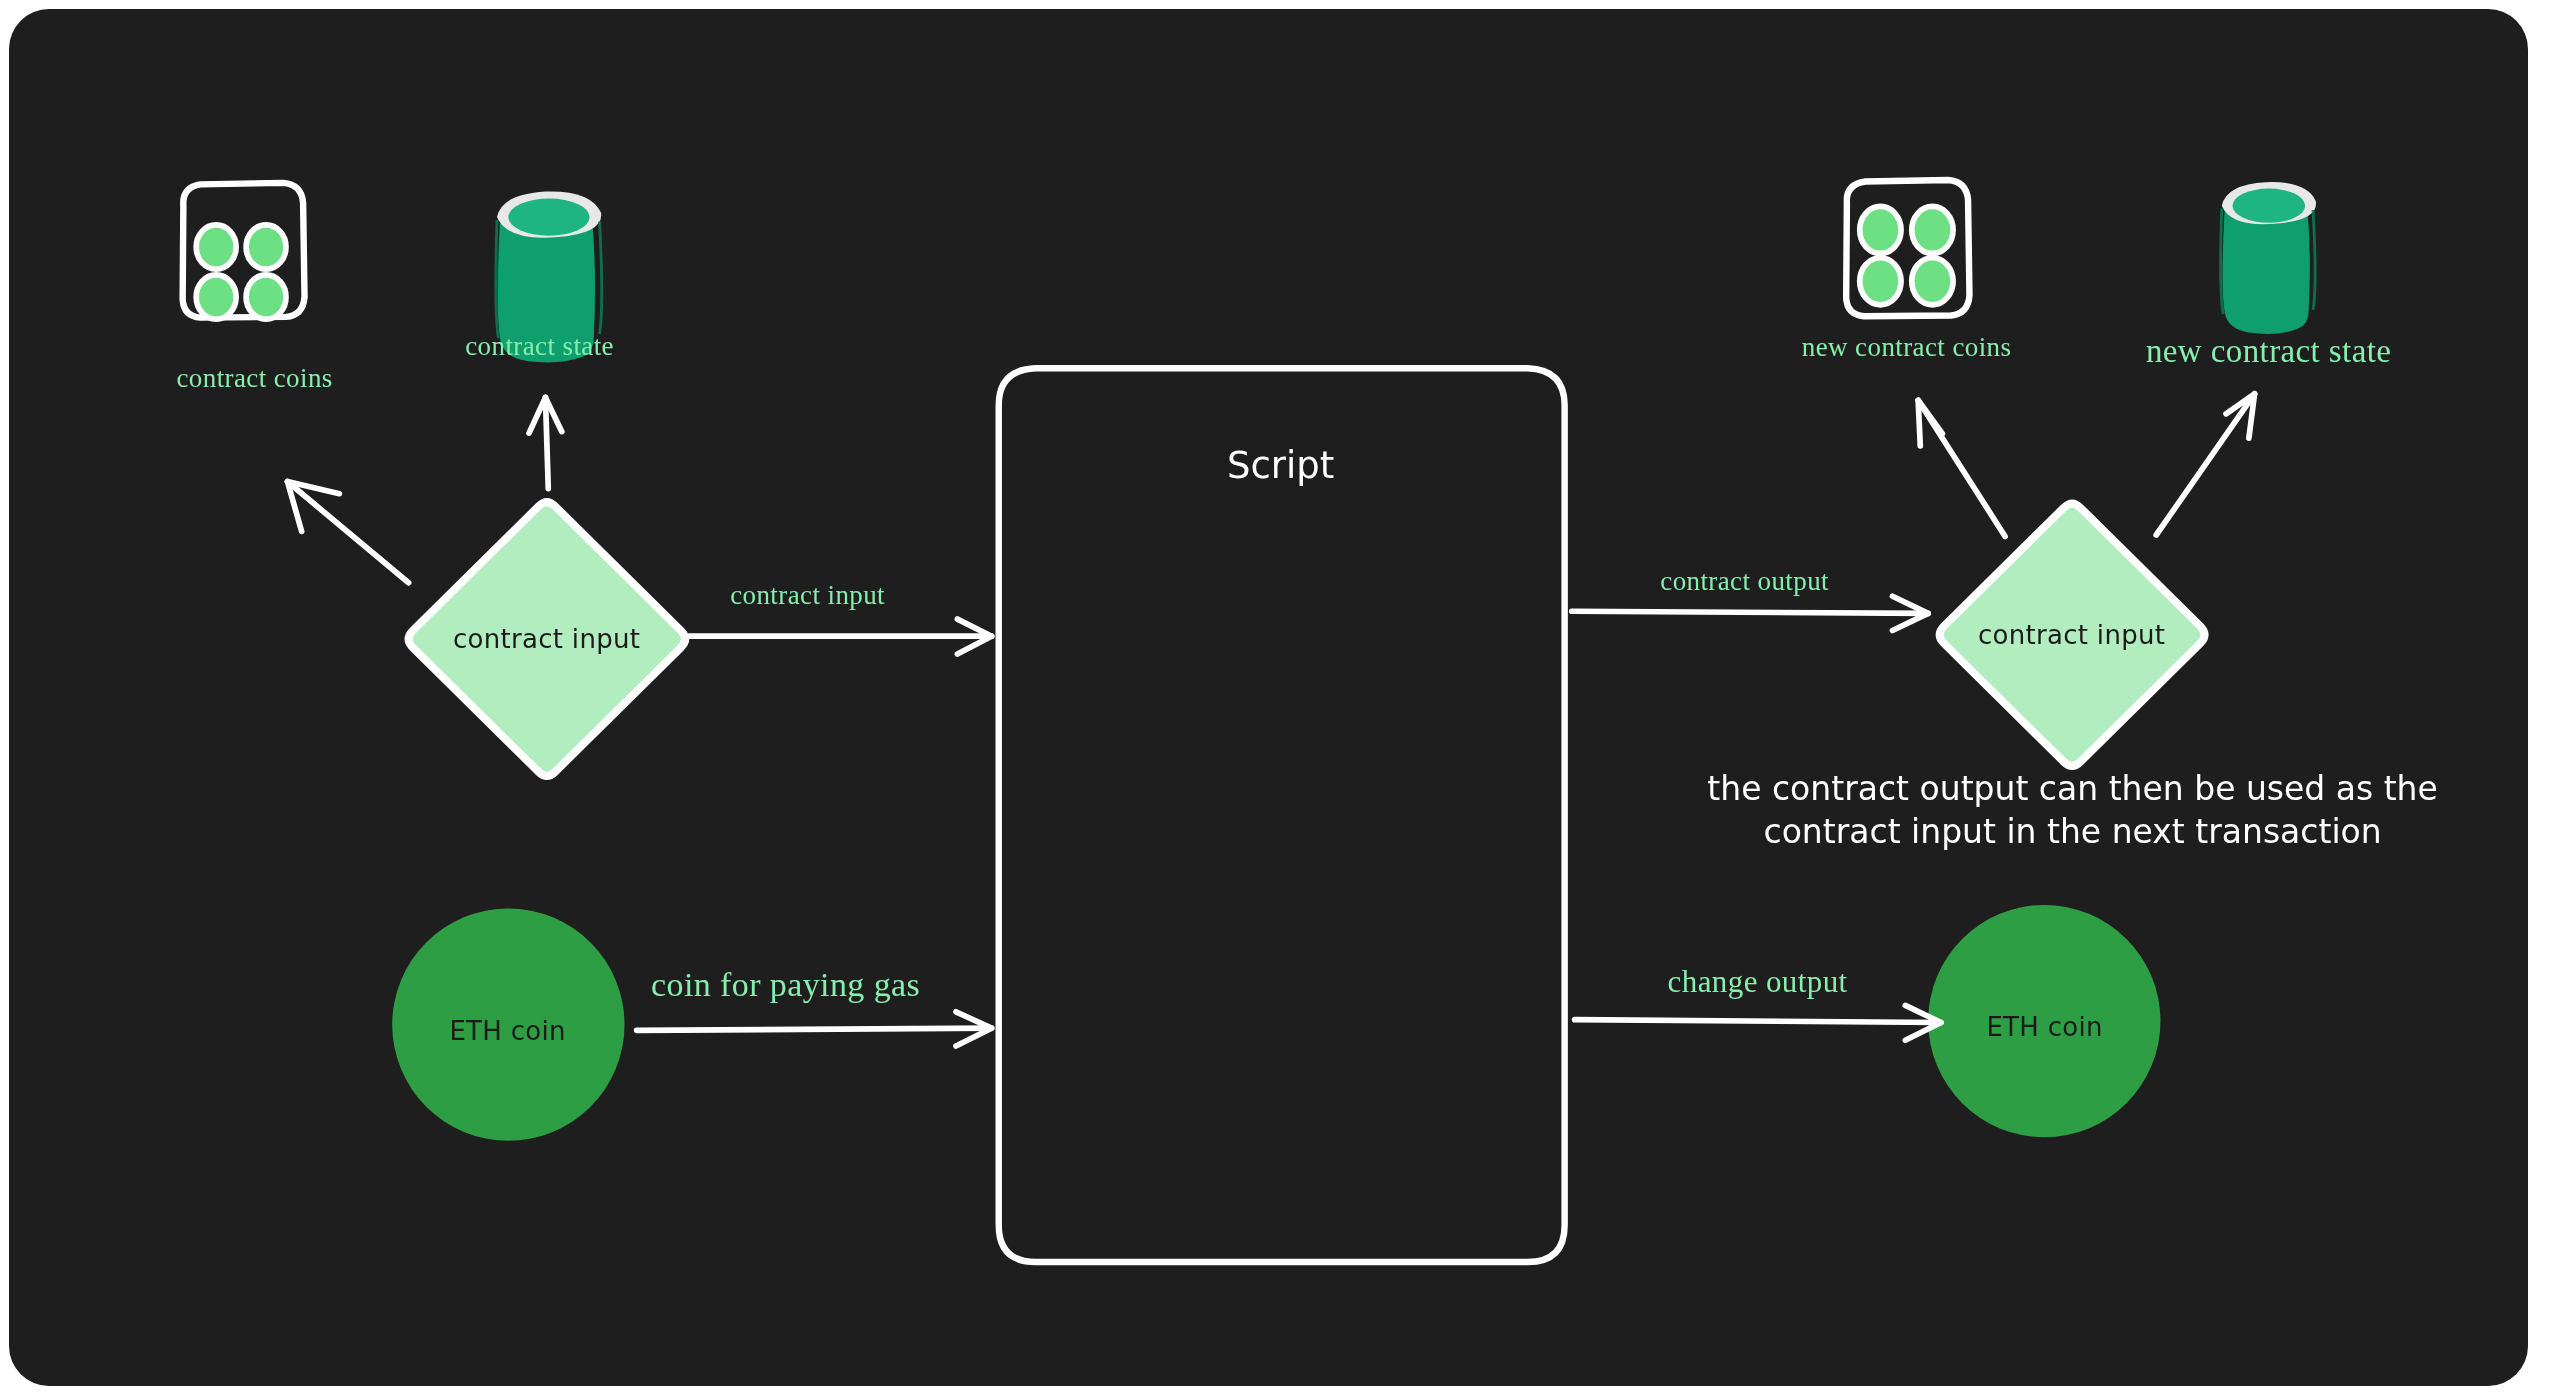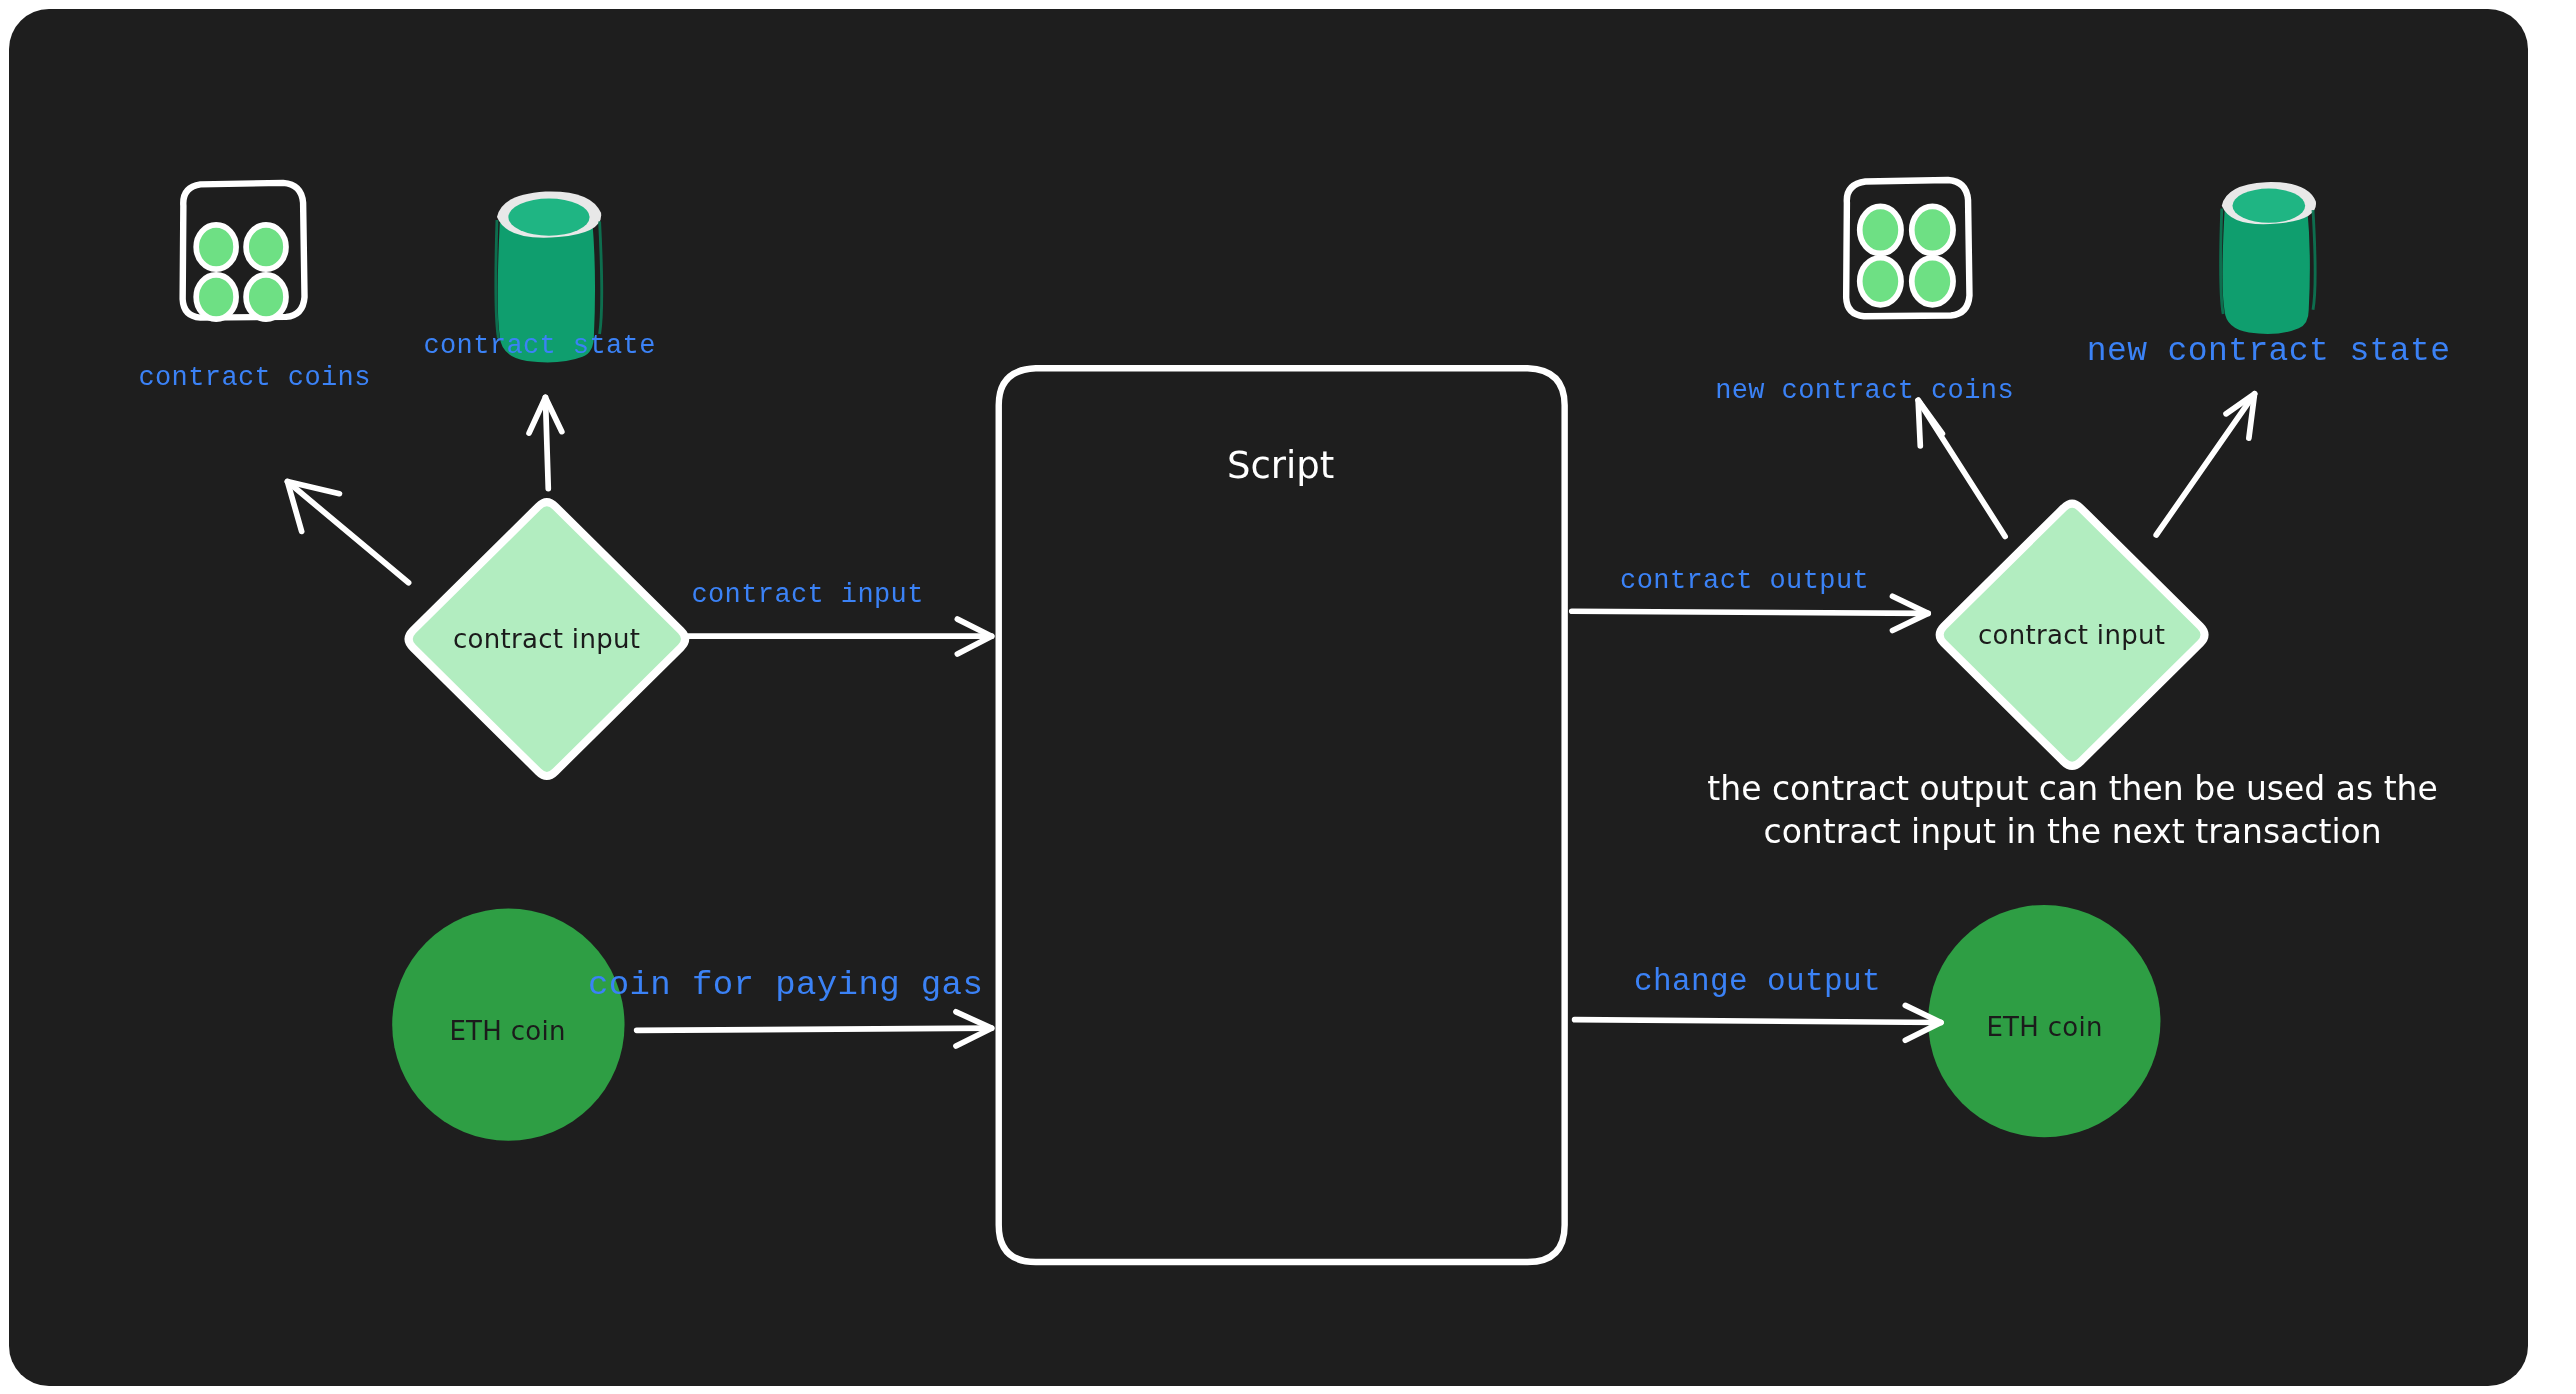--- a/index.html
+++ b/index.html
@@ -18,22 +18,22 @@
     left: 8.6px;
     top: 8.6px;
     width: 2519px;
     height: 1377px;
     background: #1e1e1e;
     border-radius: 40px;
     overflow: hidden;
   }
   .lbl {
     position: absolute;
-    color: #3b82f6;
-    font-family: Liberation Mono, monospace;
+    color: #86efac;
+    font-family: Liberation Serif, serif;
     white-space: nowrap;
     letter-spacing: 0.4px;
     line-height: 1.25;
   }
   .lbl.center { transform: translateX(-50%); text-align: center; }
   .node-text {
     position: absolute;
     color: #1b1b1b;
     font-family: "DejaVu Sans", sans-serif;
     white-space: nowrap;
@@ -172,21 +172,21 @@
       <path d="M2196 1418 L2710 1422" fill="none" stroke="#ffffff" stroke-width="8" stroke-linecap="round"></path>
       <path d="M2710 1422 L2660 1398 M2710 1422 L2660 1447" fill="none" stroke="#ffffff" stroke-width="8" stroke-linecap="round"></path>
     </g>
 
   </svg>
 
   <div class="lbl center" style="left:246px; top:353px; font-size:27px;">contract coins</div>
 
   <div class="lbl center" style="left:531px; top:321px; font-size:27px;">contract state</div>
 
-  <div class="lbl center" style="left:1856px; top:322px; font-size:27px;margin-top:44px;">new contract coins</div>
+  <div class="lbl center" style="left:1898px; top:322px; font-size:27px;">new contract coins</div>
 
   <div class="lbl center" style="left:2260px; top:322px; font-size:33px;">new contract state</div>
 
   <div class="node-text" style="left:538px; top:630px; font-size:26px;">contract input</div>
 
   <div class="node-text" style="left:2063px; top:626px; font-size:26px;">contract input</div>
 
   <div class="node-text" style="left:499px; top:1022px; font-size:26px;">ETH coin</div>
 
   <div class="node-text" style="left:2036px; top:1018px; font-size:26px;">ETH coin</div>

